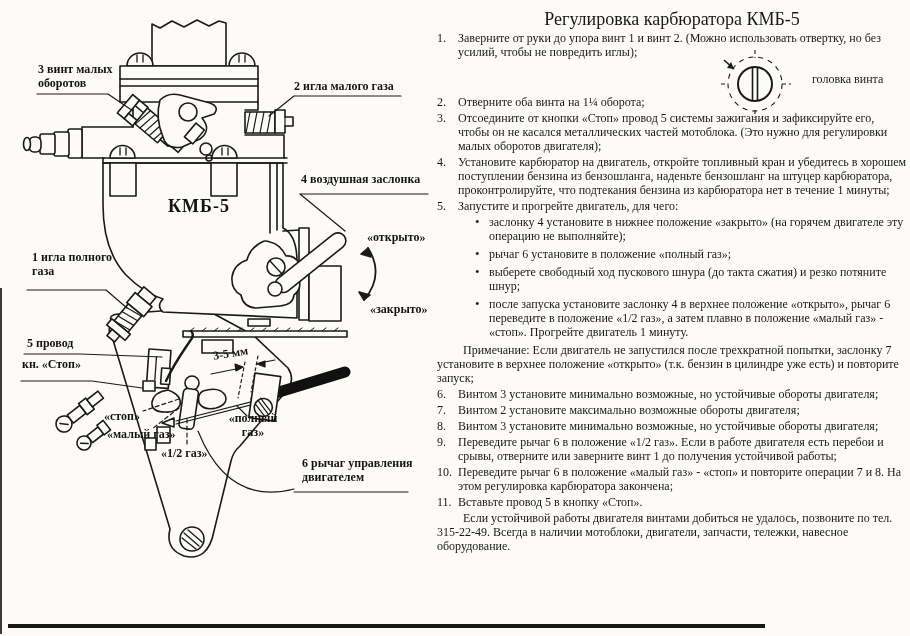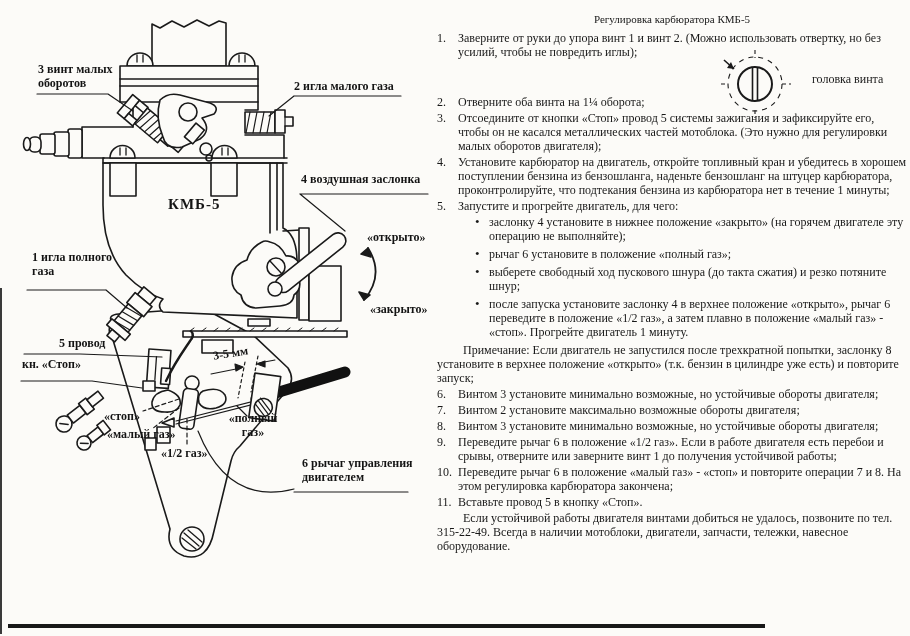--- a/index.html
+++ b/index.html
@@ -6,25 +6,25 @@
   body{width:910px;height:636px;overflow:hidden;background:#e8e8e6;}
   #page{position:relative;width:910px;height:636px;background:#fcfbf8;color:#181818;
         font-family:"Liberation Serif", serif;}
   
   #diagram{position:absolute;left:0;top:0;width:435px;height:486px;}
   #diagram svg{position:absolute;left:0;top:0;}
   .dlabel{position:absolute;font-family:"Liberation Serif",serif;font-weight:bold;
           font-size:12px;line-height:1.18;color:#141414;white-space:nowrap;}
   .dlabel.wrap{white-space:normal;}
   #lbl-model{position:absolute;left:168px;top:196px;font-family:"Liberation Serif",serif;
-             font-weight:bold;font-size:15px;letter-spacing:1px;color:#141414;}
+             font-weight:bold;font-size:18px;letter-spacing:1px;color:#141414;}
   #lbl-gap{transform:rotate(-9deg);transform-origin:left top;}
   
   #col{position:absolute;left:437px;top:10px;width:470px;font-size:12px;line-height:14px;}
-  #title{font-size:11px;line-height:18px;text-align:center;margin:0 0 3px 0;font-weight:normal;}
+  #title{font-size:18px;line-height:18px;text-align:center;margin:0 0 3px 0;font-weight:normal;}
   .item{display:flex;margin-bottom:2px;}
   .item .num{flex:0 0 auto;min-width:18px;margin-right:3px;}
   .item .txt{flex:1;}
   #it0{margin-bottom:36px;}
   #it1{margin-bottom:2px;}
   .bullet{position:relative;margin:0 0 4px 38px;padding-left:14px;}
   .bullet::before{content:"\2022";position:absolute;left:0;top:0;font-size:13px;}
   .para{text-indent:26px;margin:0 0 2px 0;}
   
   #screwicon{position:absolute;left:712px;top:46px;width:92px;height:78px;}
@@ -215,21 +215,21 @@
         </g>
       </g>
     </svg>
 
     <div class="dlabel wrap" style="left:38px;top:62px;width:84px;">3 винт малых оборотов</div>
     <div class="dlabel" style="left:294px;top:79px;">2 игла малого газа</div>
     <div class="dlabel" style="left:301px;top:172px;">4 воздушная заслонка</div>
     <div class="dlabel" style="left:367px;top:230px;">«открыто»</div>
     <div class="dlabel" style="left:370px;top:302px;text-align:center;">«закрыто»</div>
     <div class="dlabel wrap" style="left:32px;top:250px;width:82px;">1 игла полного газа</div>
-    <div class="dlabel" style="left:27px;top:336px;margin-left:32px;">5 провод</div>
+    <div class="dlabel" style="left:27px;top:336px;">5 провод</div>
     <div class="dlabel" style="left:22px;top:357px;">кн. «Стоп»</div>
     <div class="dlabel" style="left:104px;top:409px;">«стоп»</div>
     <div class="dlabel" style="left:107px;top:427px;">«малый газ»</div>
     <div class="dlabel" style="left:161px;top:446px;">«1/2 газ»</div>
     <div class="dlabel wrap" style="left:224px;top:411px;width:58px;text-align:center;">«полный газ»</div>
     <div class="dlabel" id="lbl-gap" style="left:212px;top:349px;">3-5 мм</div>
     <div class="dlabel wrap" style="left:294px;top:456px;width:122px;margin-left:8px;">6 рычаг управления двигателем</div>
     <div id="lbl-model">КМБ-5</div>
   </div>
 
@@ -255,21 +255,21 @@
     <div class="item">
       <span class="num">5.</span>
       <div class="txt">Запустите и прогрейте двигатель, для чего:</div>
     </div>
 
     <div class="bullet">заслонку 4 установите в нижнее положение «закрыто» (на горячем двигателе эту операцию не выполняйте);</div>
     <div class="bullet">рычаг 6 установите в положение «полный газ»;</div>
     <div class="bullet">выберете свободный ход пускового шнура (до такта сжатия) и резко потяните шнур;</div>
     <div class="bullet">после запуска установите заслонку 4 в верхнее положение «открыто», рычаг 6 переведите в положение «1/2 газ», а затем плавно в положение «малый газ» - «стоп». Прогрейте двигатель 1 минуту.</div>
 
-    <p class="para">Примечание: Если двигатель не запустился после трехкратной попытки, заслонку 8 установите в верхнее положение «открыто» (т.к. бензин в цилиндре уже есть) и повторите запуск;</p>
+    <p class="para">Примечание: Если двигатель не запустился после трехкратной попытки, заслонку 7 установите в верхнее положение «открыто» (т.к. бензин в цилиндре уже есть) и повторите запуск;</p>
 
     <div class="item">
       <span class="num">6.</span>
       <div class="txt">Винтом 3 установите минимально возможные, но устойчивые обороты двигателя;</div>
     </div>
     <div class="item">
       <span class="num">7.</span>
       <div class="txt">Винтом 2 установите максимально возможные обороты двигателя;</div>
     </div>
     <div class="item">

